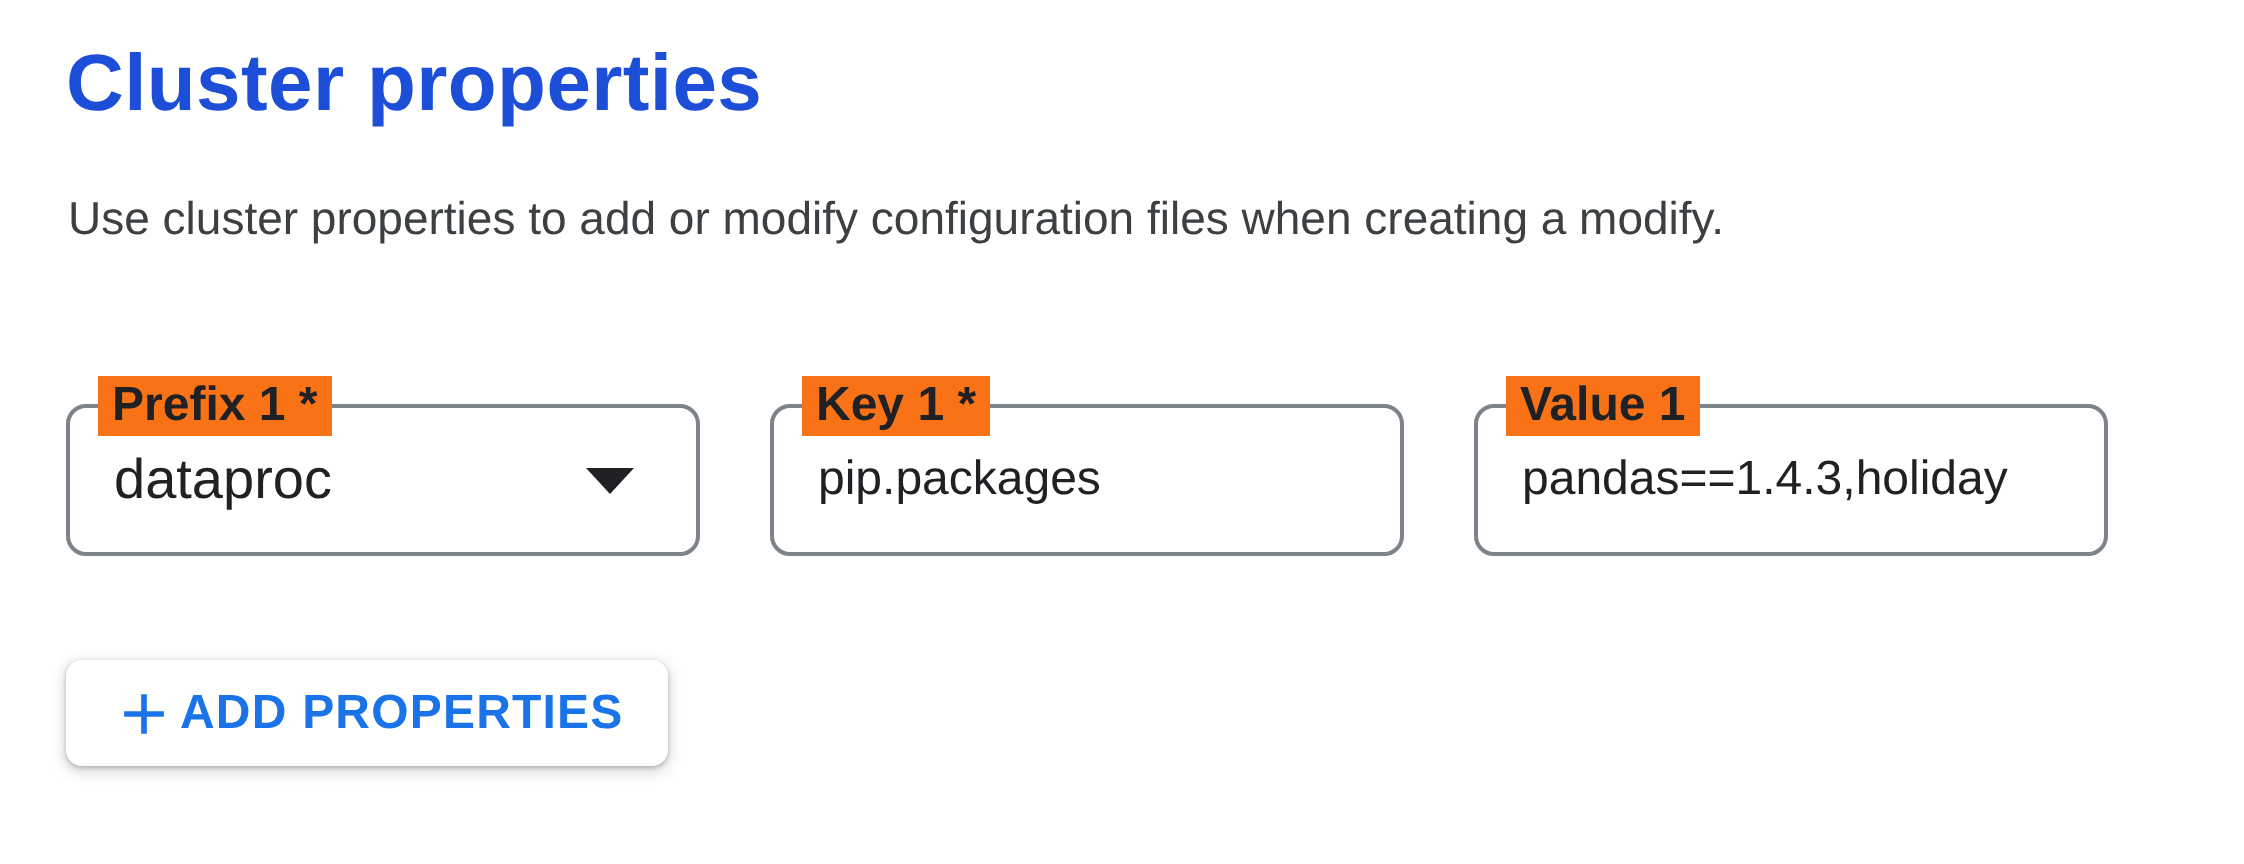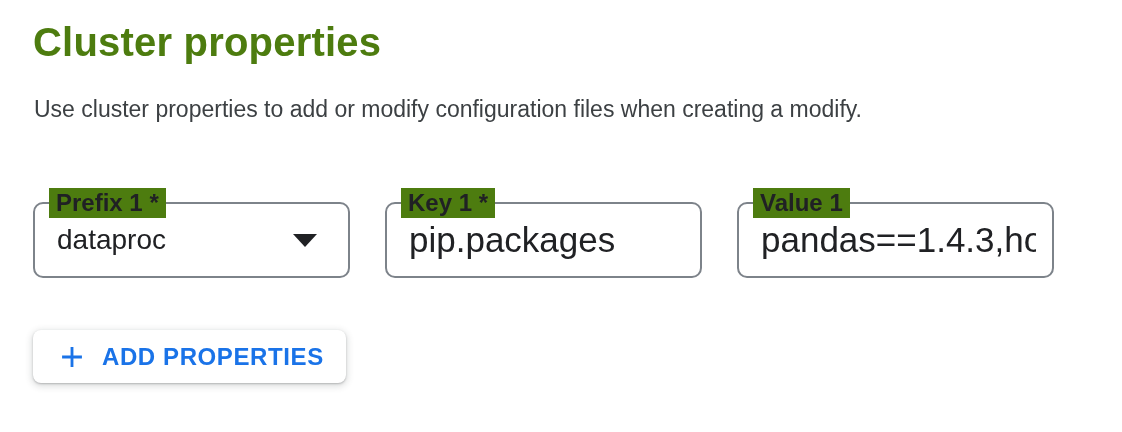--- a/index.html
+++ b/index.html
@@ -14,21 +14,21 @@
     box-sizing: border-box;
     padding: 18px 0 0 33px;
     background: #ffffff;
     overflow: hidden;
   }
   .title {
     margin: 0;
     font-size: 40px;
     line-height: 48px;
     font-weight: 700;
-    color: #4d7c0f;
+    color: #1d4ed8;
     letter-spacing: 0.2px;
   }
   .desc {
     margin: 28px 0 0 1px;
     font-size: 23px;
     line-height: 30px;
     font-weight: 400;
     color: #3c4043;
   }
   .fields-row {
@@ -43,21 +43,21 @@
     box-sizing: border-box;
     border: 2px solid #7d838a;
     border-radius: 10px;
     background: #ffffff;
   }
   .field-label {
     position: absolute;
     top: -16px;
     left: 14px;
     padding: 0 7px;
-    background: #4d7c0f;
+    background: #f97316;
     font-size: 24px;
     line-height: 30px;
     font-weight: 700;
     color: #202124;
     white-space: nowrap;
   }
   .select-field {
     display: flex;
     align-items: center;
     padding-left: 22px;
@@ -85,27 +85,27 @@
     left: 0;
     width: 100%;
     height: 100%;
     box-sizing: border-box;
     border: none;
     outline: none;
     background: transparent;
     border-radius: 10px;
     padding: 0 16px 0 22px;
     font-family: "Liberation Sans", "DejaVu Sans", sans-serif;
-    font-size: 35px;
+    font-size: 24px;
     color: #202124;
   }
   .add-btn {
     display: inline-flex;
     align-items: center;
-    gap: 13px;
+    gap: 1px;
     margin-top: 52px;
     height: 53px;
     padding: 0 22px;
     background: #ffffff;
     border: none;
     border-radius: 8px;
     box-shadow: 0 1px 2px rgba(60,64,67,0.30), 0 2px 6px 2px rgba(60,64,67,0.15);
     cursor: pointer;
   }
   .plus-icon {

